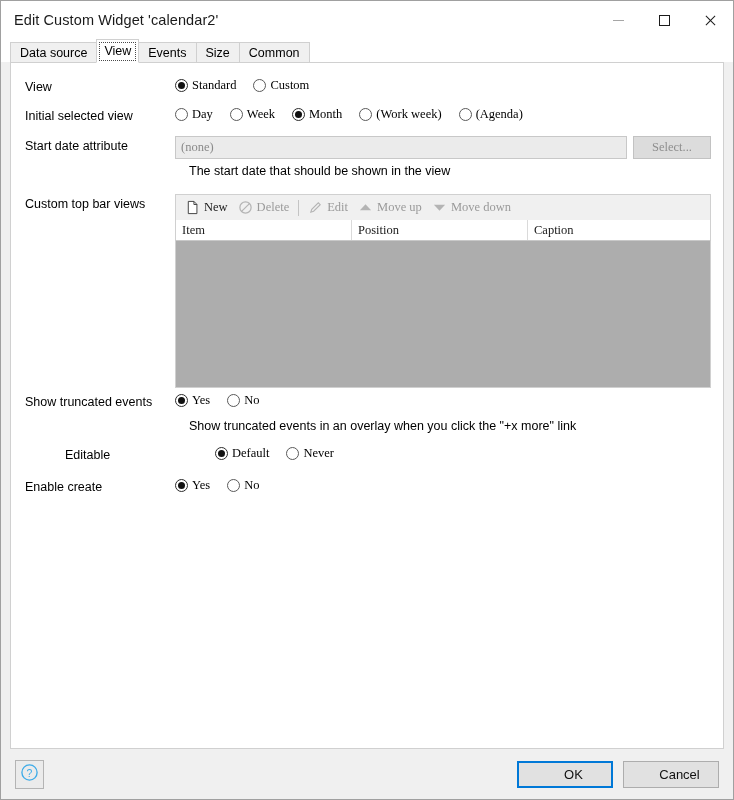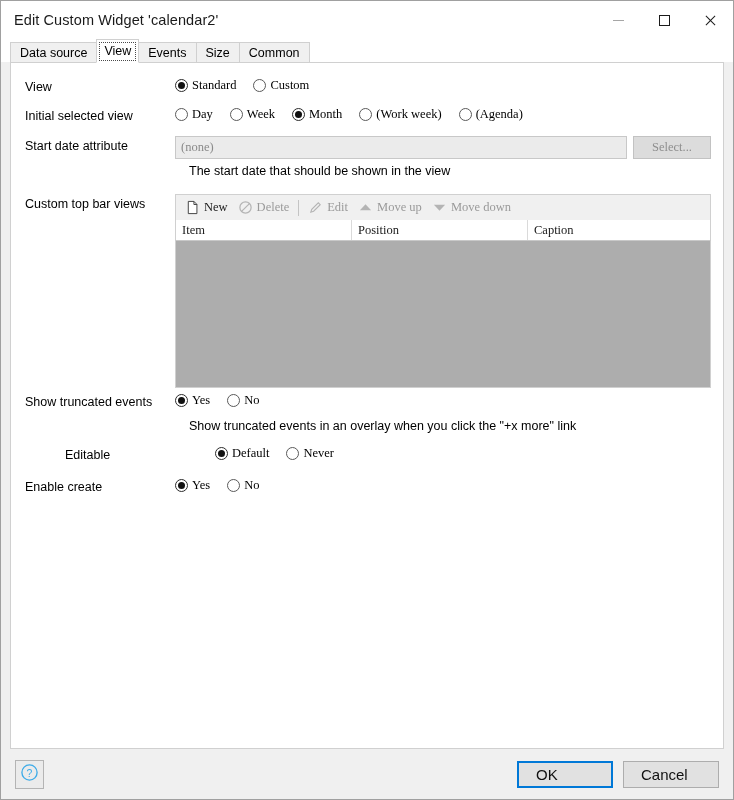--- a/index.html
+++ b/index.html
@@ -331,22 +331,22 @@
     box-sizing: border-box;
     display: flex;
     align-items: center;
     justify-content: center;
   }
   .footer-spacer { flex: 1 1 auto; }
   .btn {
     width: 96px;
     height: 27px;
     line-height: 25px;
-    text-align: left;
-    font-size: 15px;
+    text-align: center;
+    font-size: 13px;
     color: #111;
     background: #e1e1e1;
     border: 1px solid #adadad;
     box-sizing: border-box;
     padding-left: 17px;
   }
   .btn.default {
     border: 2px solid #0078d7;
     line-height: 23px;
   }

